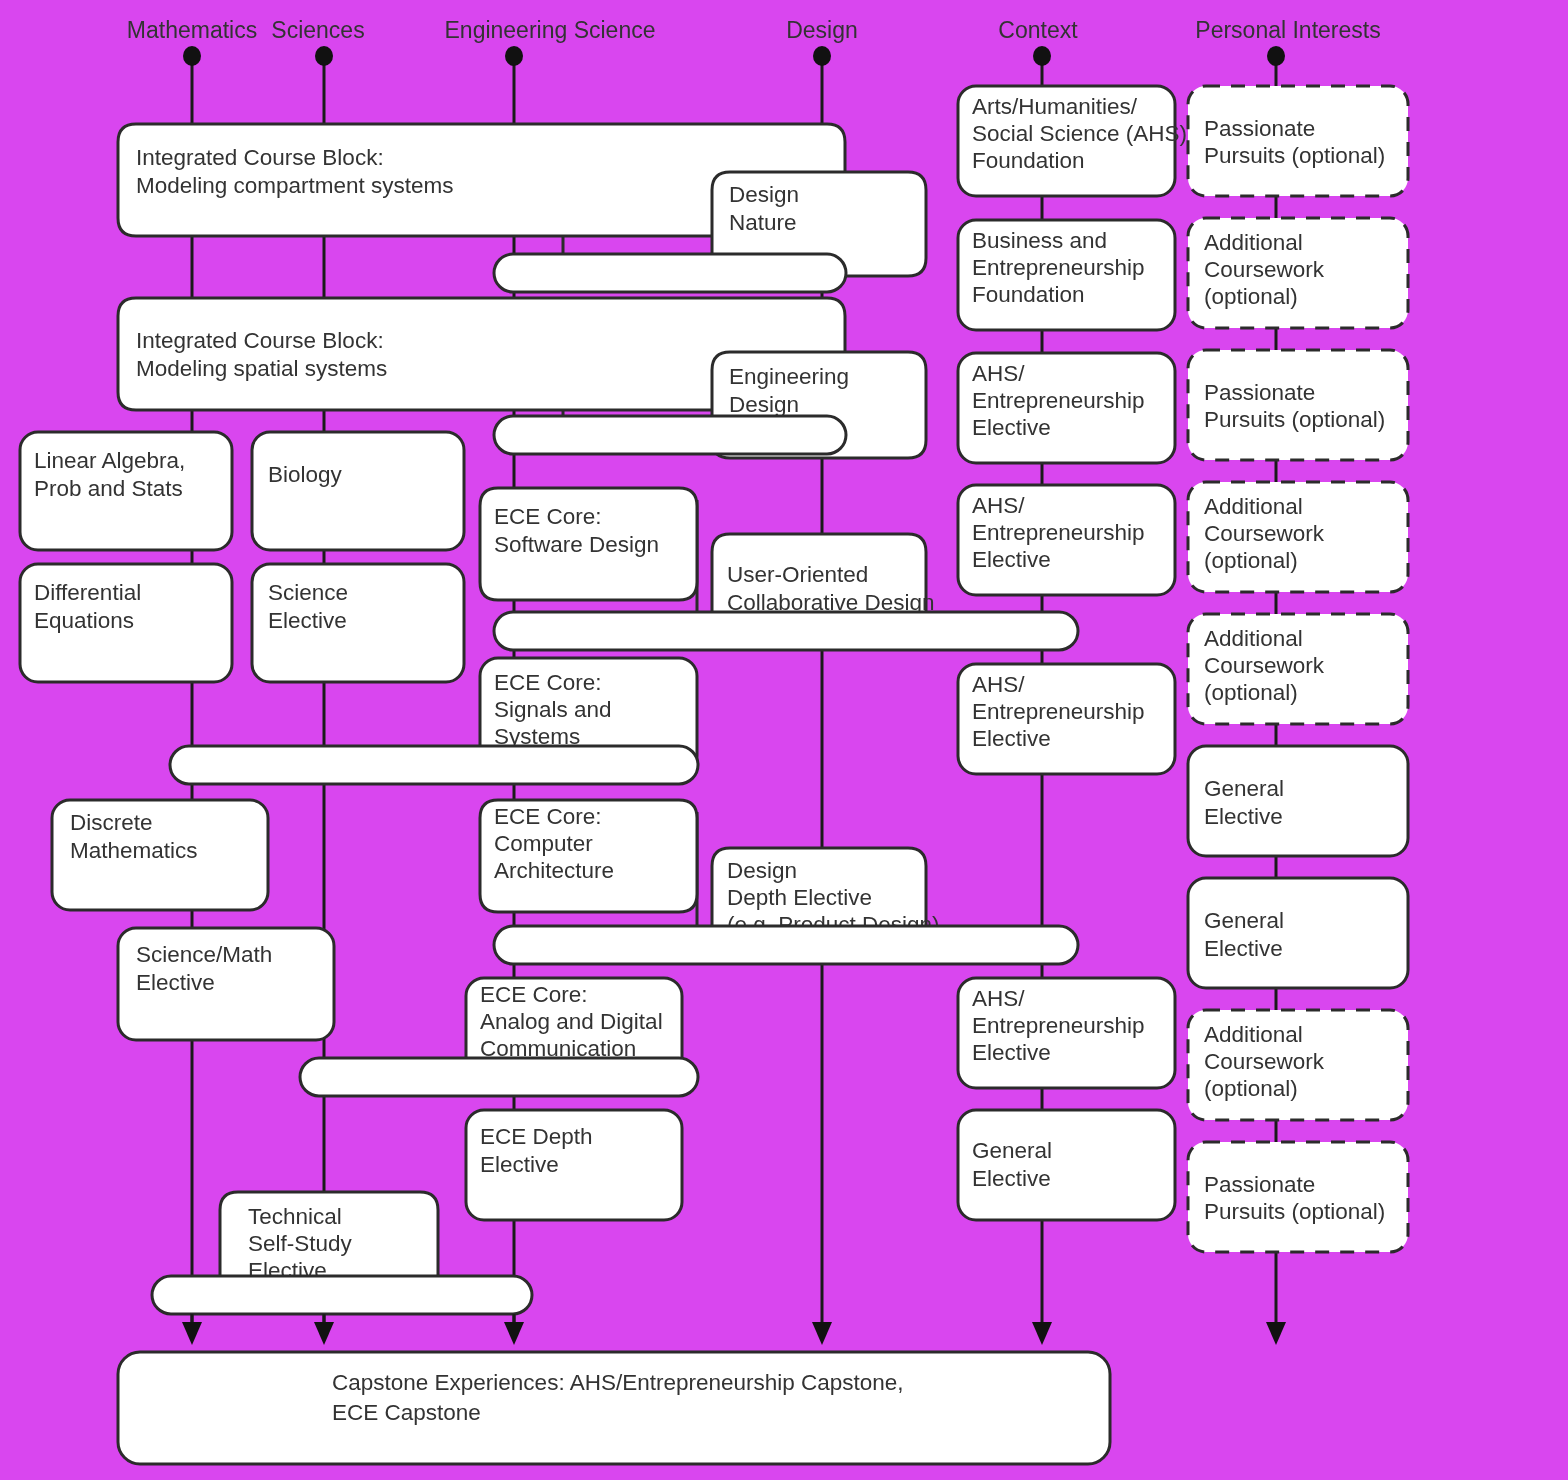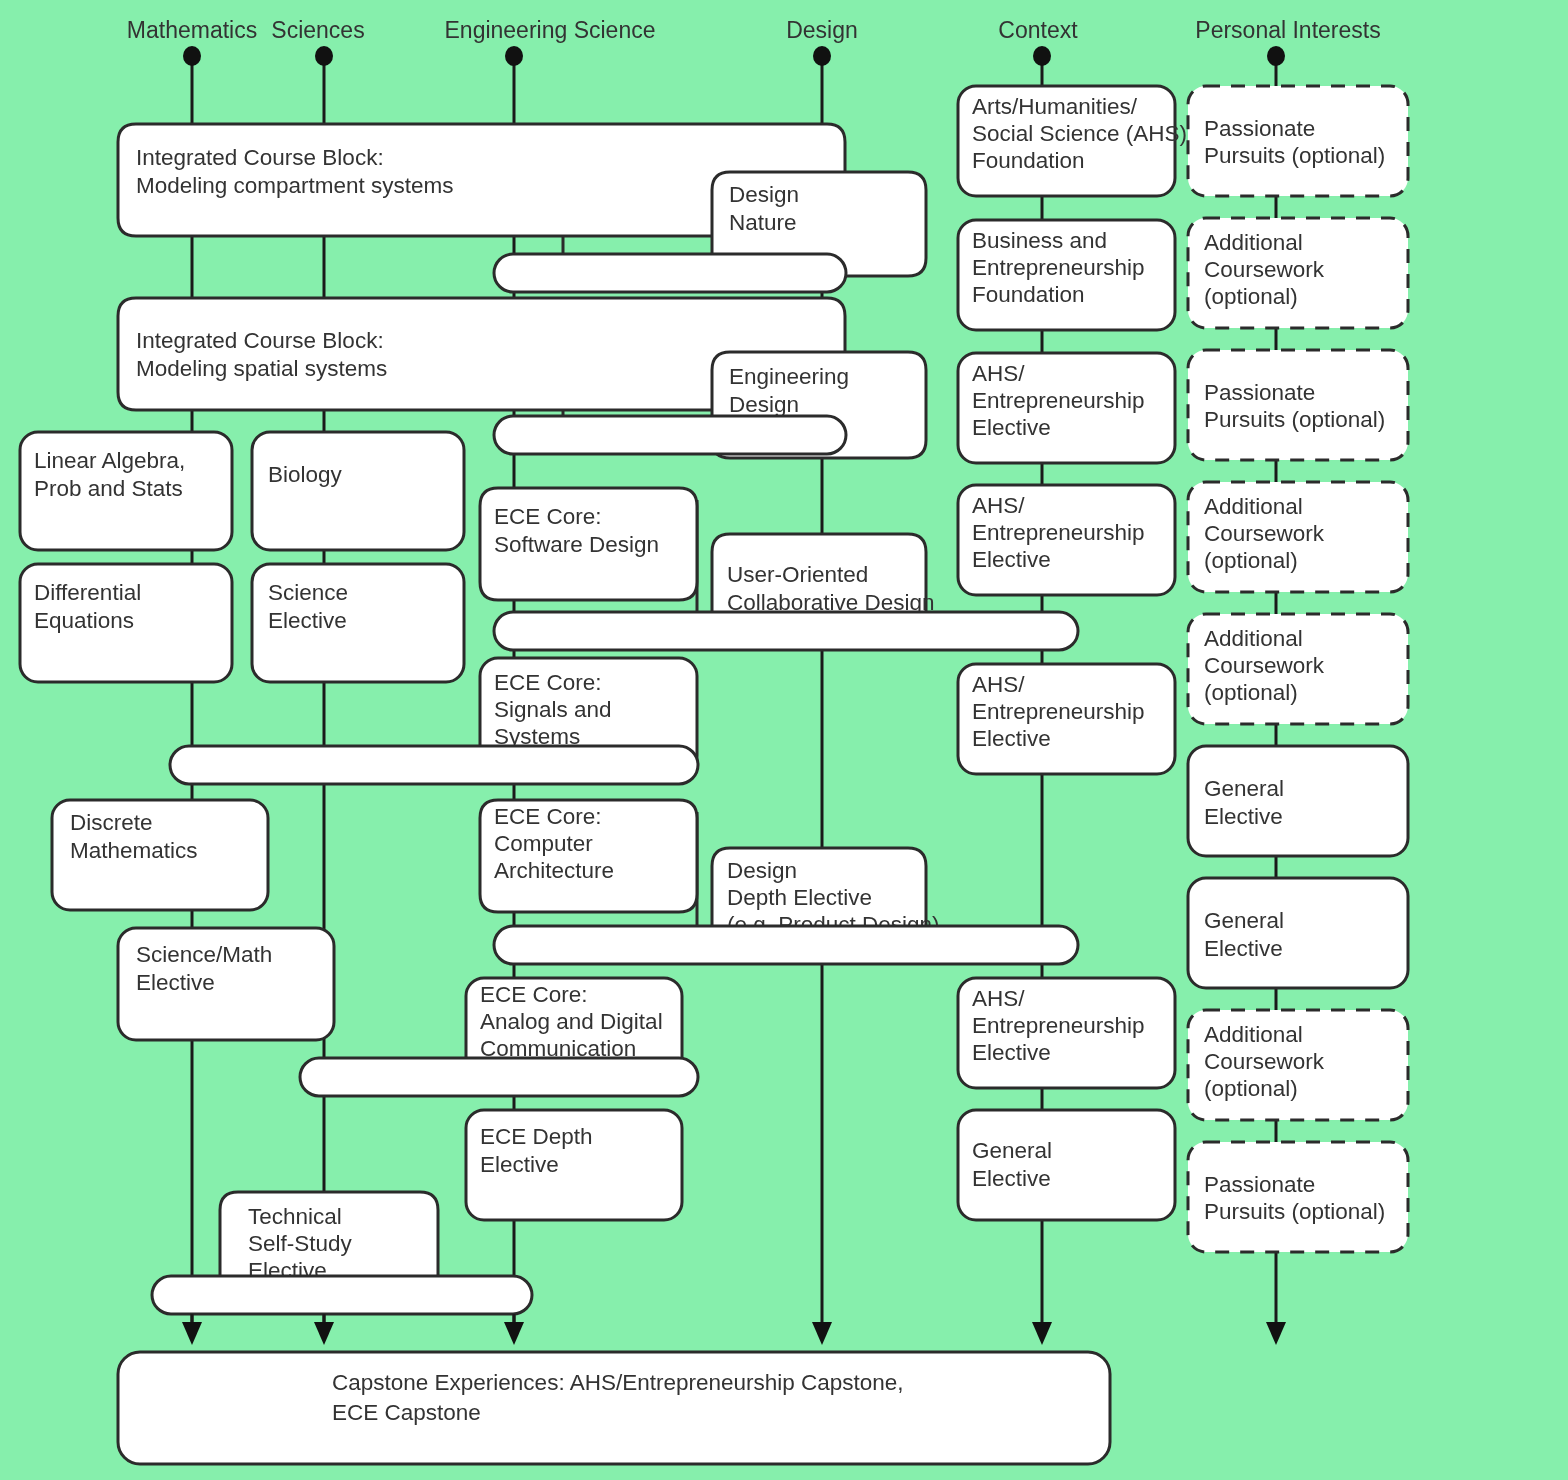--- a/index.html
+++ b/index.html
@@ -1,21 +1,21 @@
 <!DOCTYPE html>
 <html><head>
 <meta charset="utf-8">
 <style>
   html,body{margin:0;padding:0;background:#ffffff;}
   body{
     width:1568px;height:1480px;
     font-family:"Liberation Sans", sans-serif;
     overflow:hidden;
   }
-  #stage{position:relative;width:1568px;height:1480px;background:#86efac;}
+  #stage{position:relative;width:1568px;height:1480px;background:#d946ef;}
   svg#diagram{position:absolute;left:0;top:0;width:1568px;height:1480px;display:block;}
   .track{stroke:#1a1a1a;stroke-width:3;fill:none;}
   .node-shape{fill:#ffffff;stroke:#2b2b2b;stroke-width:3;}
   .node-shape-dashed{fill:#ffffff;stroke:#2b2b2b;stroke-width:3;stroke-dasharray:14 11;}
   .bridge{fill:#ffffff;stroke:#2b2b2b;stroke-width:3;}
   .connector{stroke:#2b2b2b;stroke-width:3;fill:none;}
   .dot{fill:#111111;}
   .colhead{
     font-size:23px;fill:#333;font-family:"Liberation Sans",sans-serif;
     text-anchor:middle;

